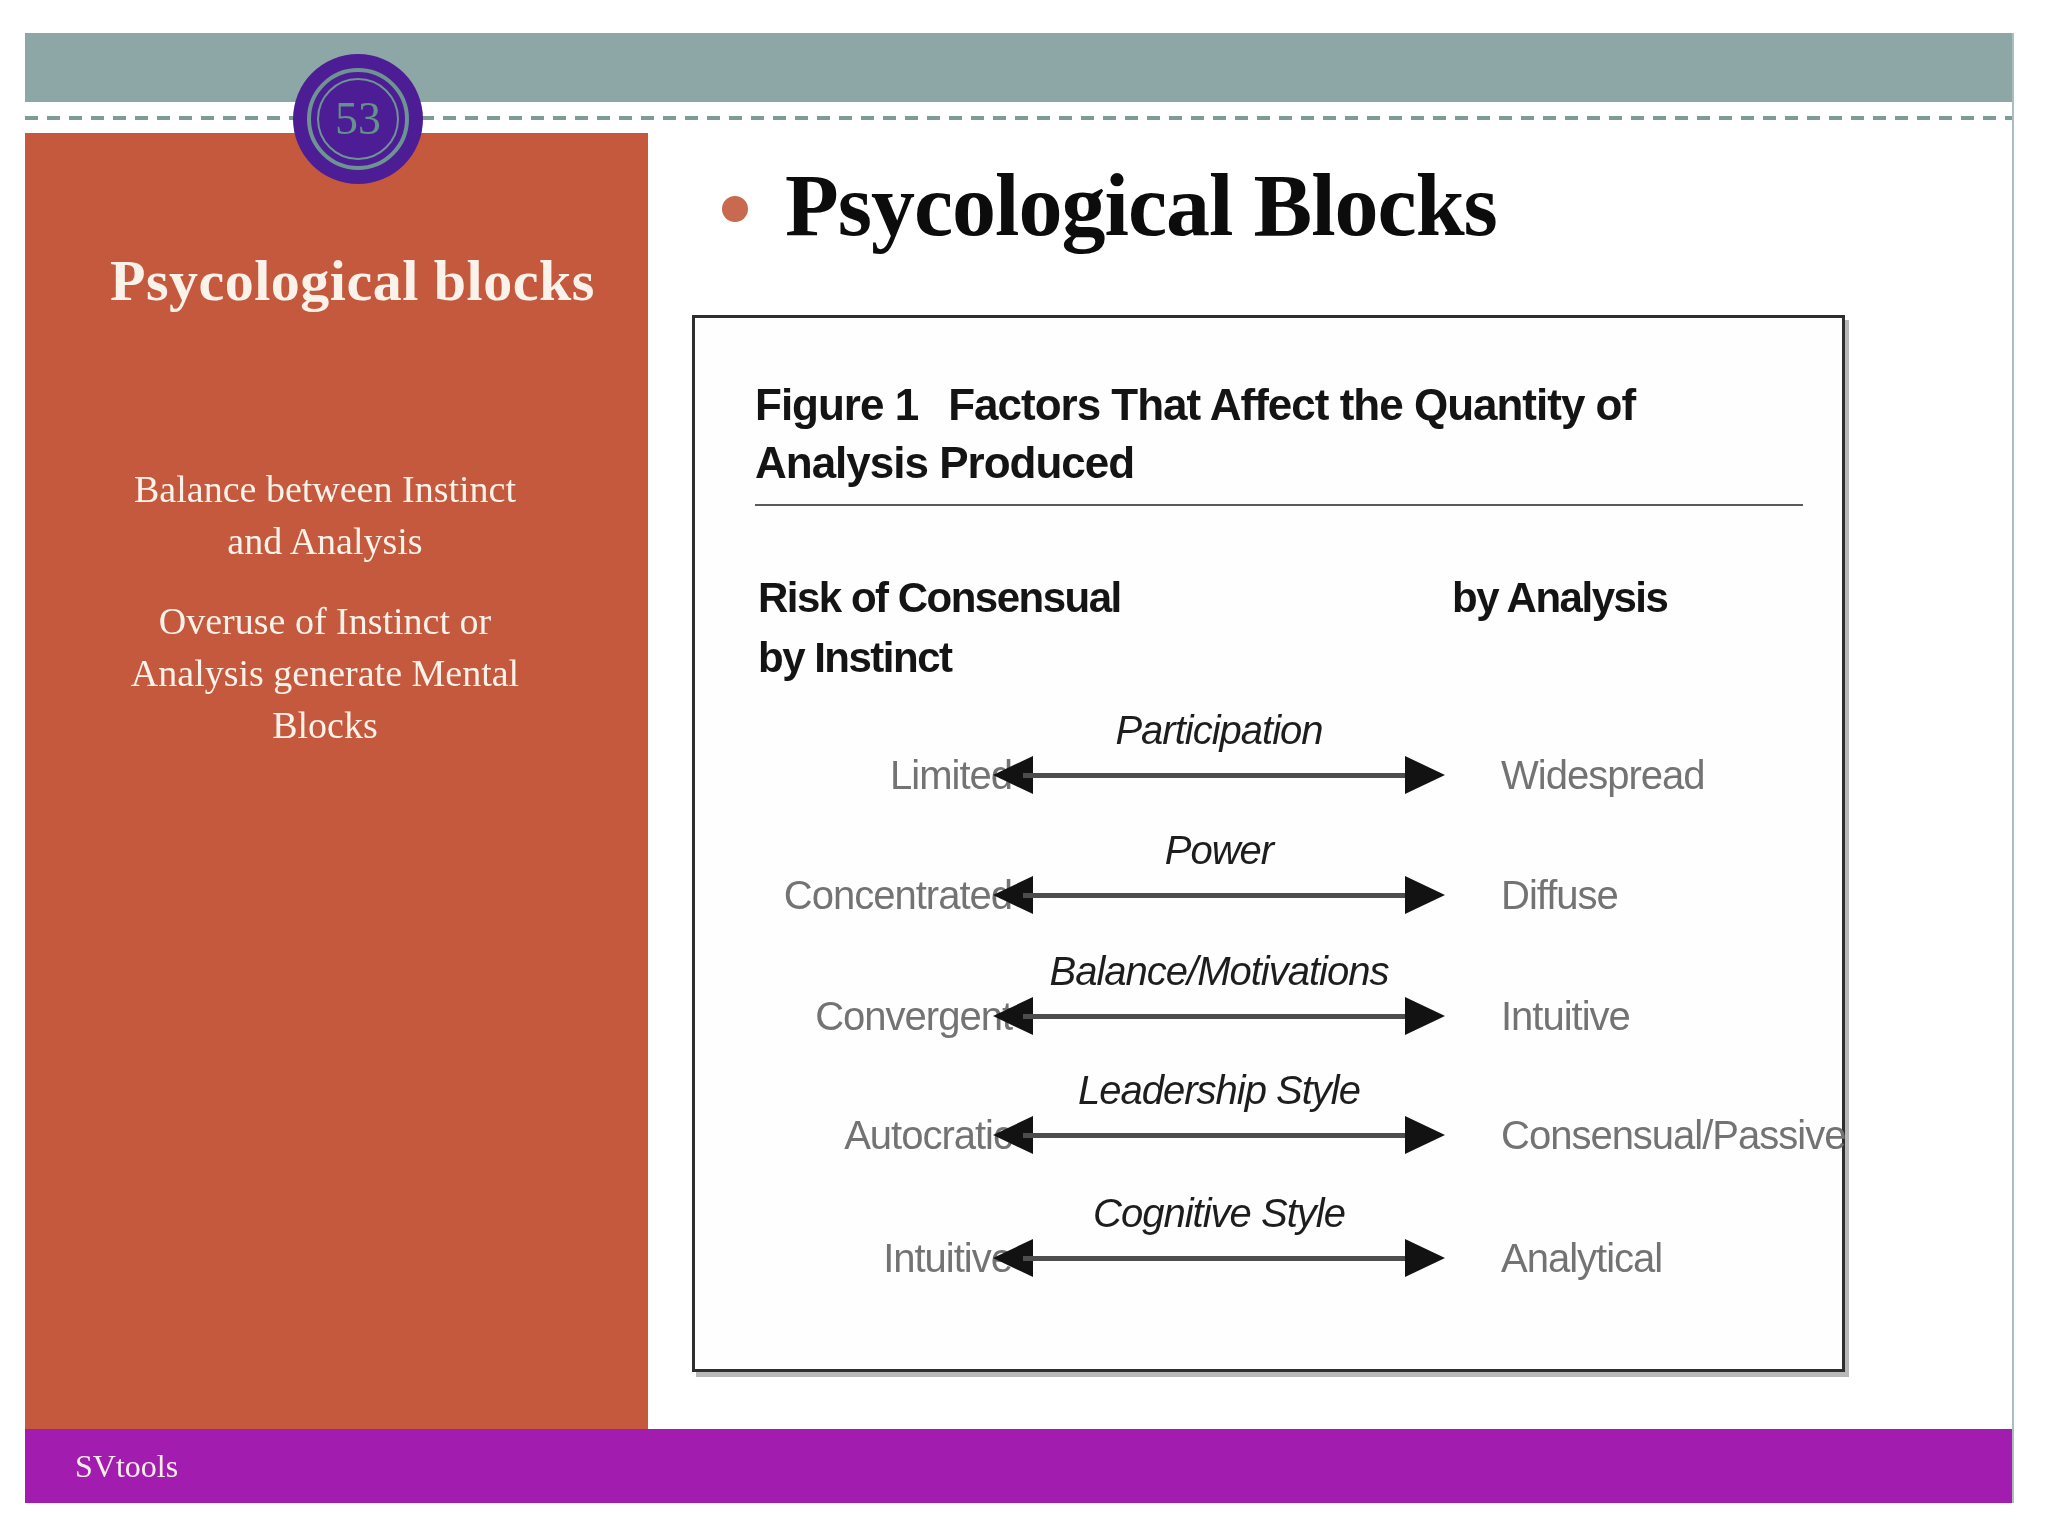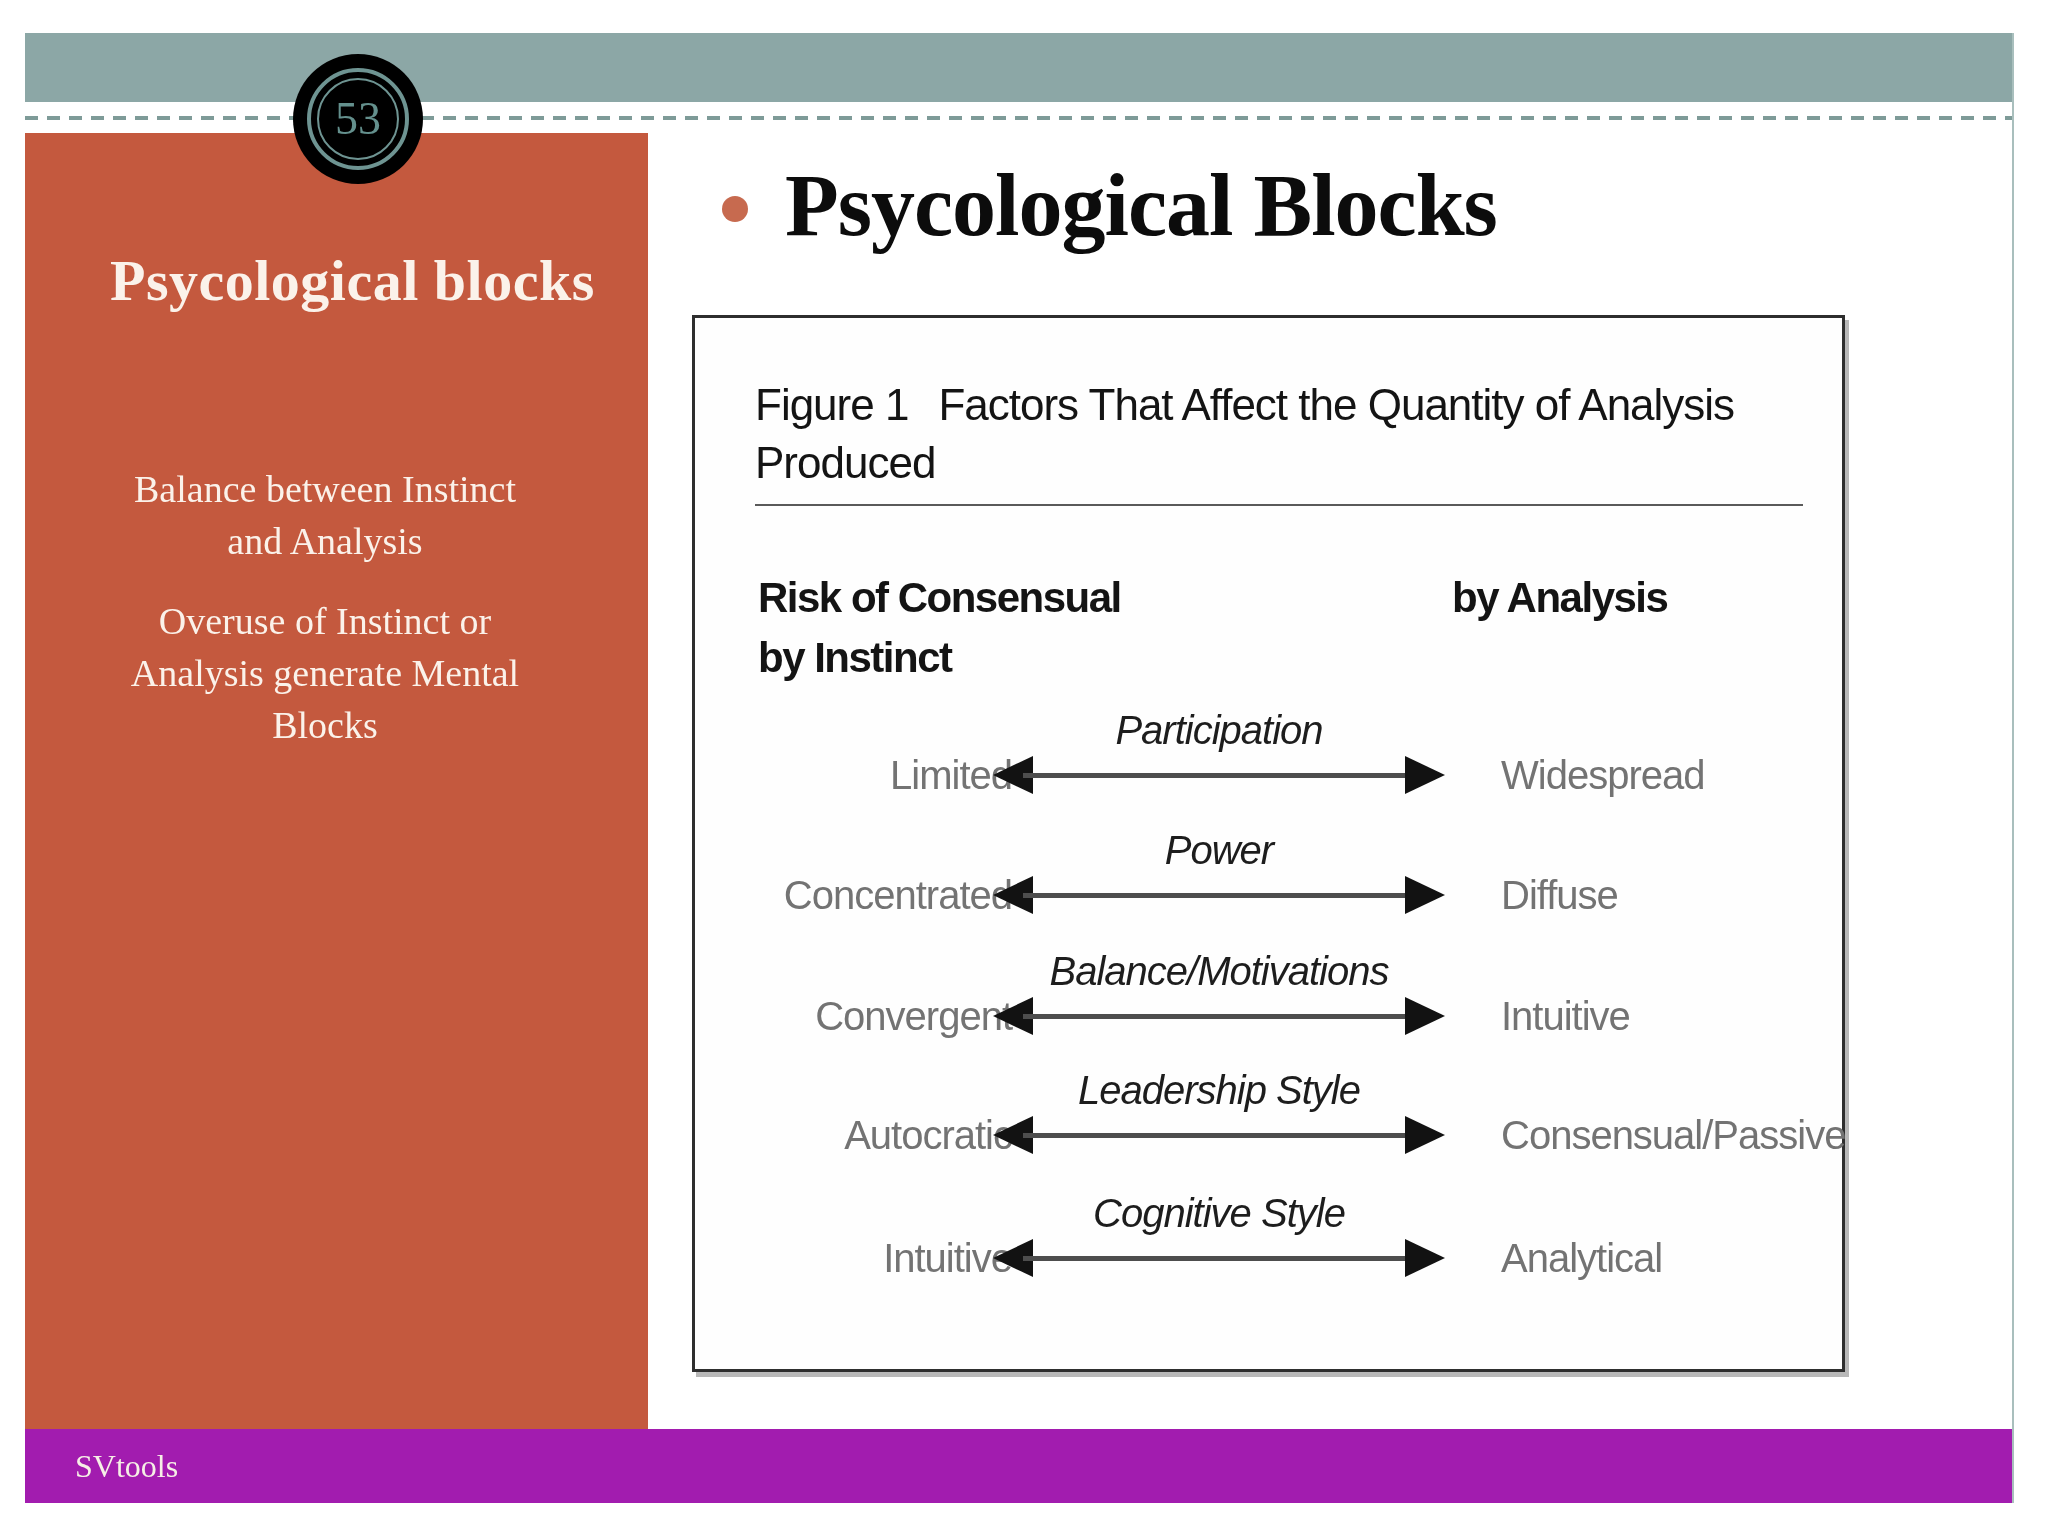--- a/index.html
+++ b/index.html
@@ -6,21 +6,21 @@
   .canvas{position:relative;width:2048px;height:1536px;background:#ffffff;overflow:hidden;
           font-family:"Liberation Serif", serif;}
   .slide{position:absolute;left:25px;top:33px;width:1987px;height:1470px;background:#ffffff;
          border-right:2px solid #a9bfbd;}
   
   .top-band{position:absolute;left:0;top:0;width:100%;height:69px;background:#8ca7a6;}
   .dash-line{position:absolute;left:0;top:83px;width:100%;height:4px;
              background:repeating-linear-gradient(90deg,#7e9b98 0 13px,transparent 13px 22px);}
   
   .badge{position:absolute;left:268px;top:21px;width:130px;height:130px;border-radius:50%;
-         background:#000000;display:flex;align-items:center;justify-content:center;z-index:5;}
+         background:#4c1d95;display:flex;align-items:center;justify-content:center;z-index:5;}
   .badge-ring{width:102px;height:102px;border-radius:50%;border:4px solid #6e9492;
               display:flex;align-items:center;justify-content:center;box-sizing:border-box;}
   .badge-ring2{width:82px;height:82px;border-radius:50%;border:2px solid #6e9492;
                display:flex;align-items:center;justify-content:center;box-sizing:border-box;}
   .badge-num{font-size:46px;color:#64908d;line-height:1;}
   
   .sidebar{position:absolute;left:0;top:100px;width:623px;height:1296px;background:#c4593e;color:#fbf2ea;}
   .sidebar h2{margin:0;position:absolute;left:85px;top:108px;width:500px;
               font-size:58px;line-height:80px;font-weight:bold;letter-spacing:.5px;}
   .sidebar .para{position:absolute;left:85px;max-width:430px;font-size:38px;line-height:52px;font-weight:normal;text-align:center;}
@@ -33,21 +33,21 @@
   
   .main-title-row{position:absolute;left:697px;top:120px;white-space:nowrap;}
   .bullet-dot{position:absolute;left:0;top:43px;width:26px;height:26px;border-radius:50%;background:#c76a4f;}
   .main-title{position:absolute;left:63px;top:0;font-size:88px;line-height:106px;font-weight:bold;color:#0c0c0c;
               letter-spacing:-1px;white-space:nowrap;}
   
   .fig-box{position:absolute;left:667px;top:282px;width:1153px;height:1057px;box-sizing:border-box;
            background:#fefefe;border:3px solid #2e2e2e;box-shadow:4px 5px 0 rgba(125,125,125,.55);
            font-family:"Liberation Sans", sans-serif;font-stretch:condensed;color:#141414;}
   .fig-title{position:absolute;left:60px;top:58px;width:1010px;font-size:44px;line-height:58px;
-             font-weight:normal;letter-spacing:-1px;}
+             font-weight:bold;letter-spacing:-1px;}
   .fig-label{margin-right:30px;}
   .fig-rule{position:absolute;left:60px;top:186px;width:1048px;height:2px;background:#5a5a5a;}
   .fig-header{position:absolute;top:250px;font-size:42px;line-height:60px;font-weight:bold;letter-spacing:-1.5px;}
   .fig-header.left{left:63px;}
   .fig-header.right{left:757px;}
   
   .fig-row{position:absolute;left:0;width:100%;height:0;}
   .dim-label{position:absolute;left:298px;width:452px;bottom:22px;text-align:center;
              font-size:40px;font-style:italic;letter-spacing:-1px;color:#1d1d1d;}
   .arrow{position:absolute;left:298px;top:-19px;width:452px;height:38px;}

